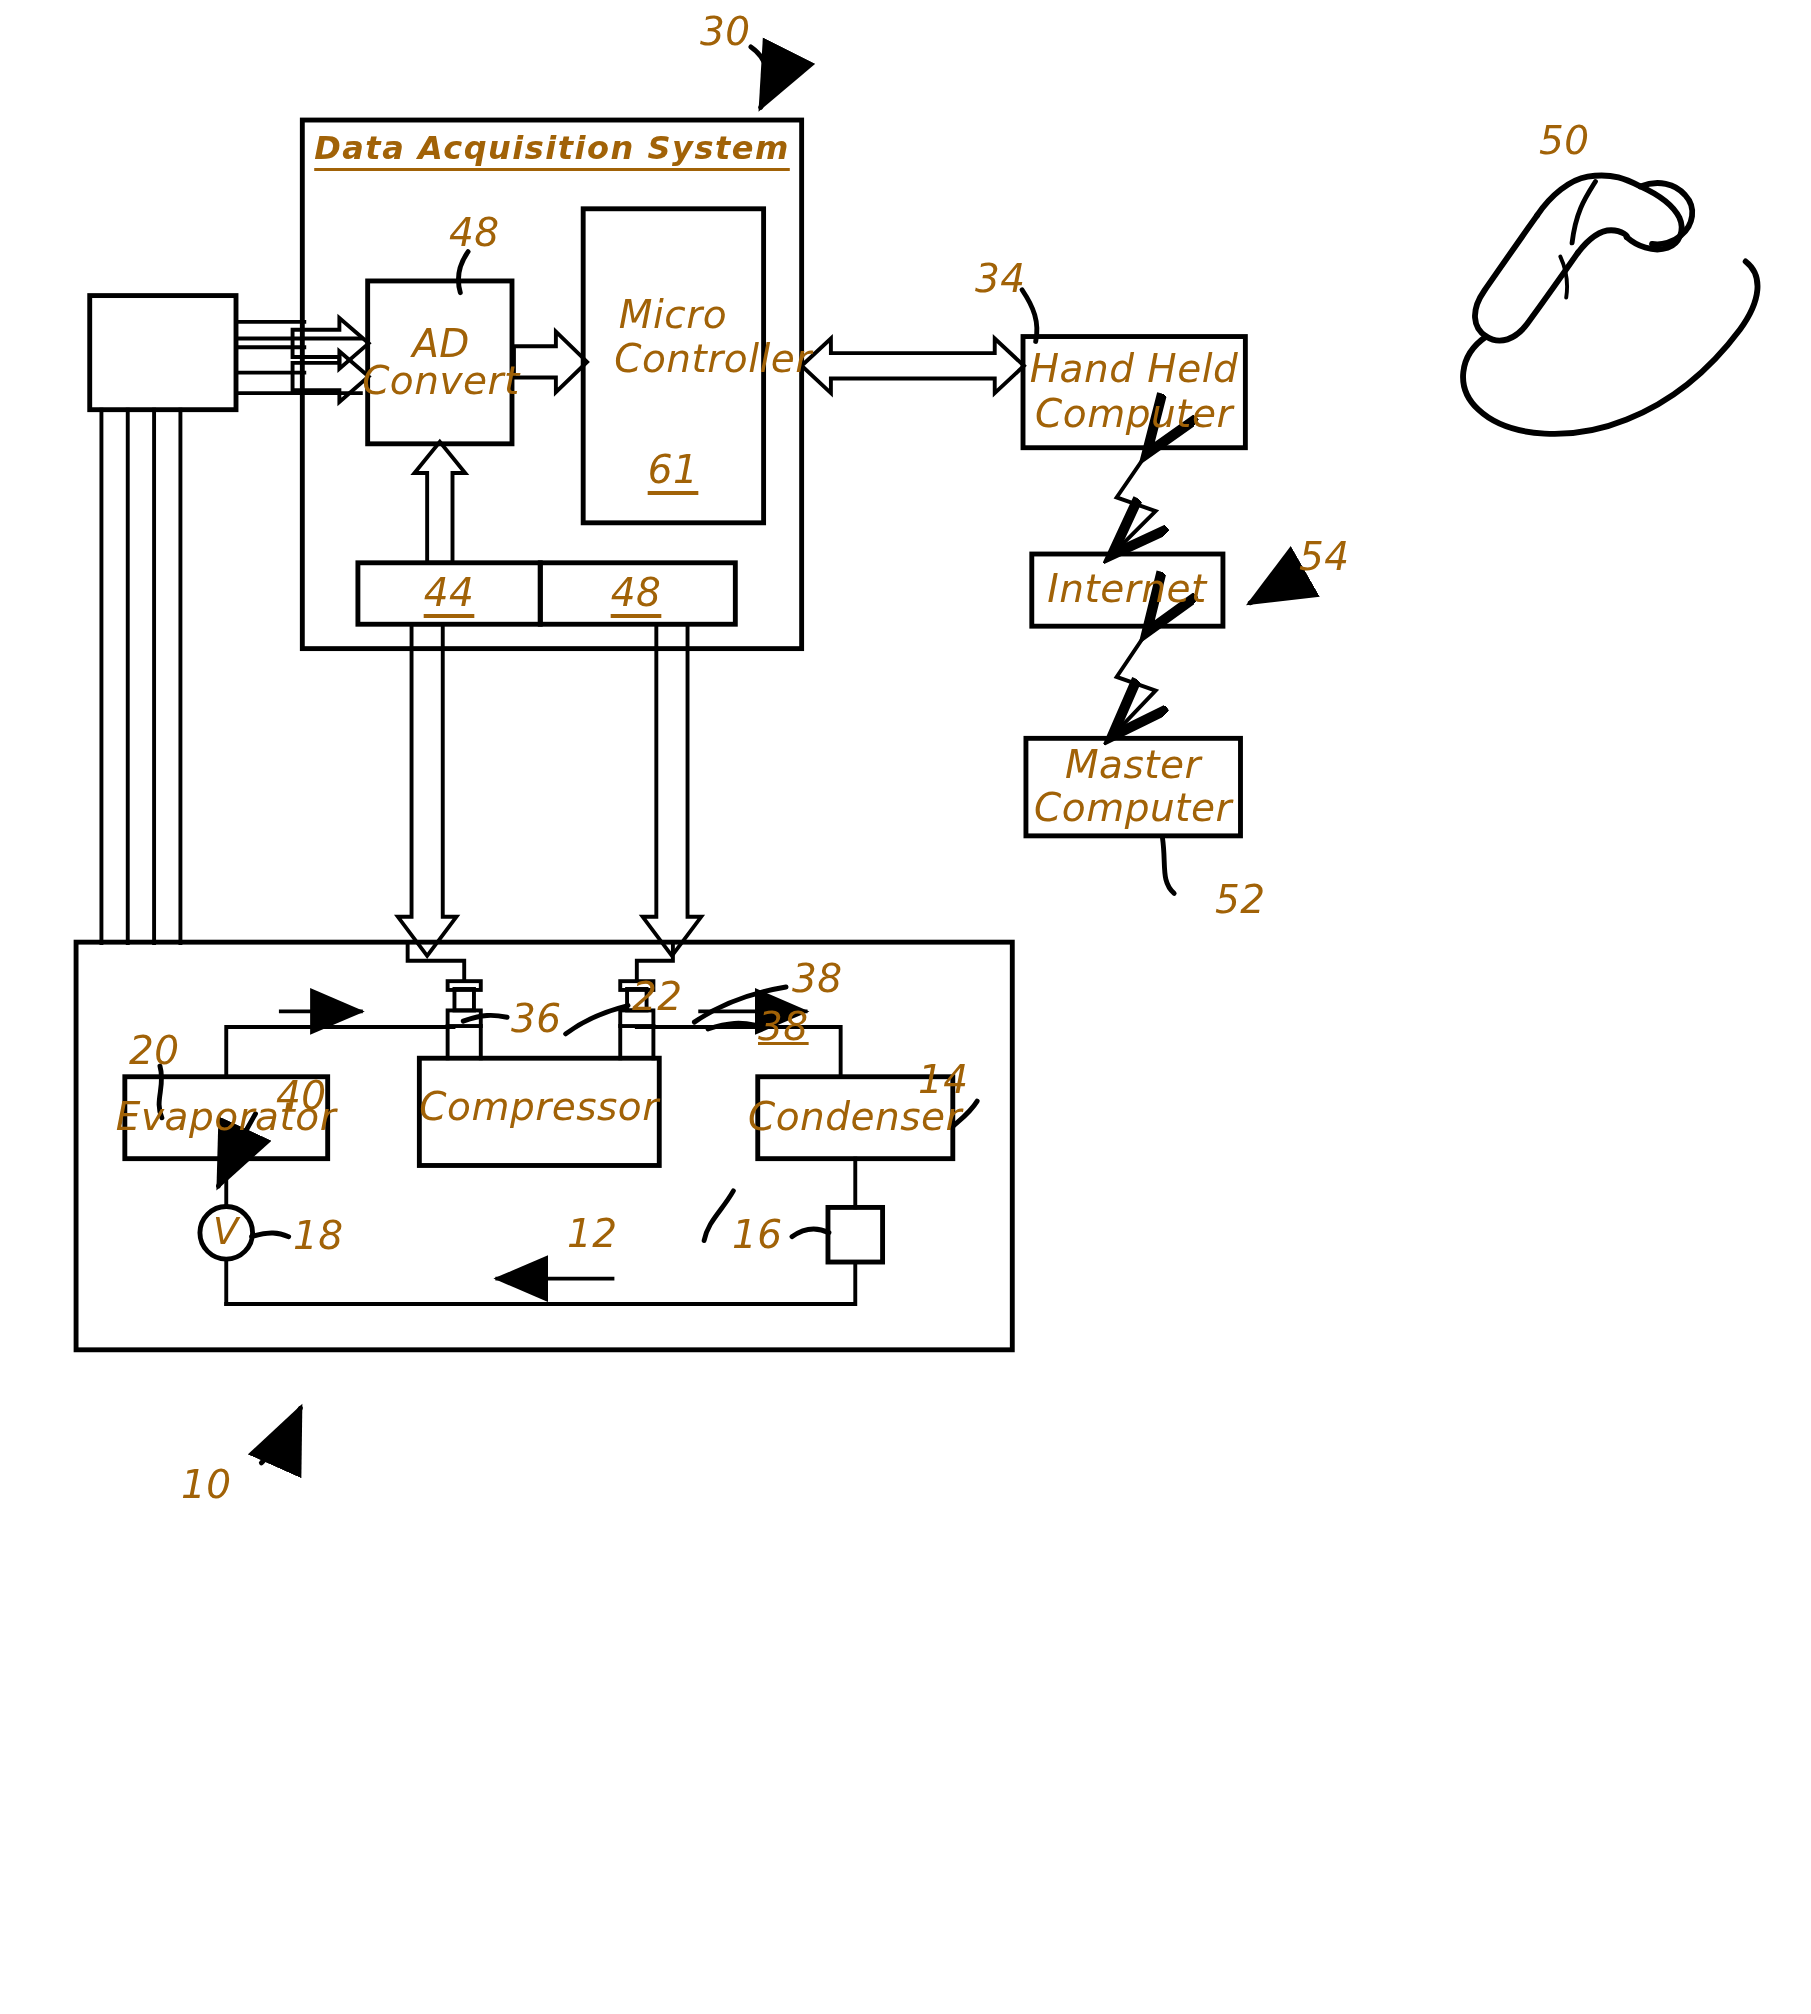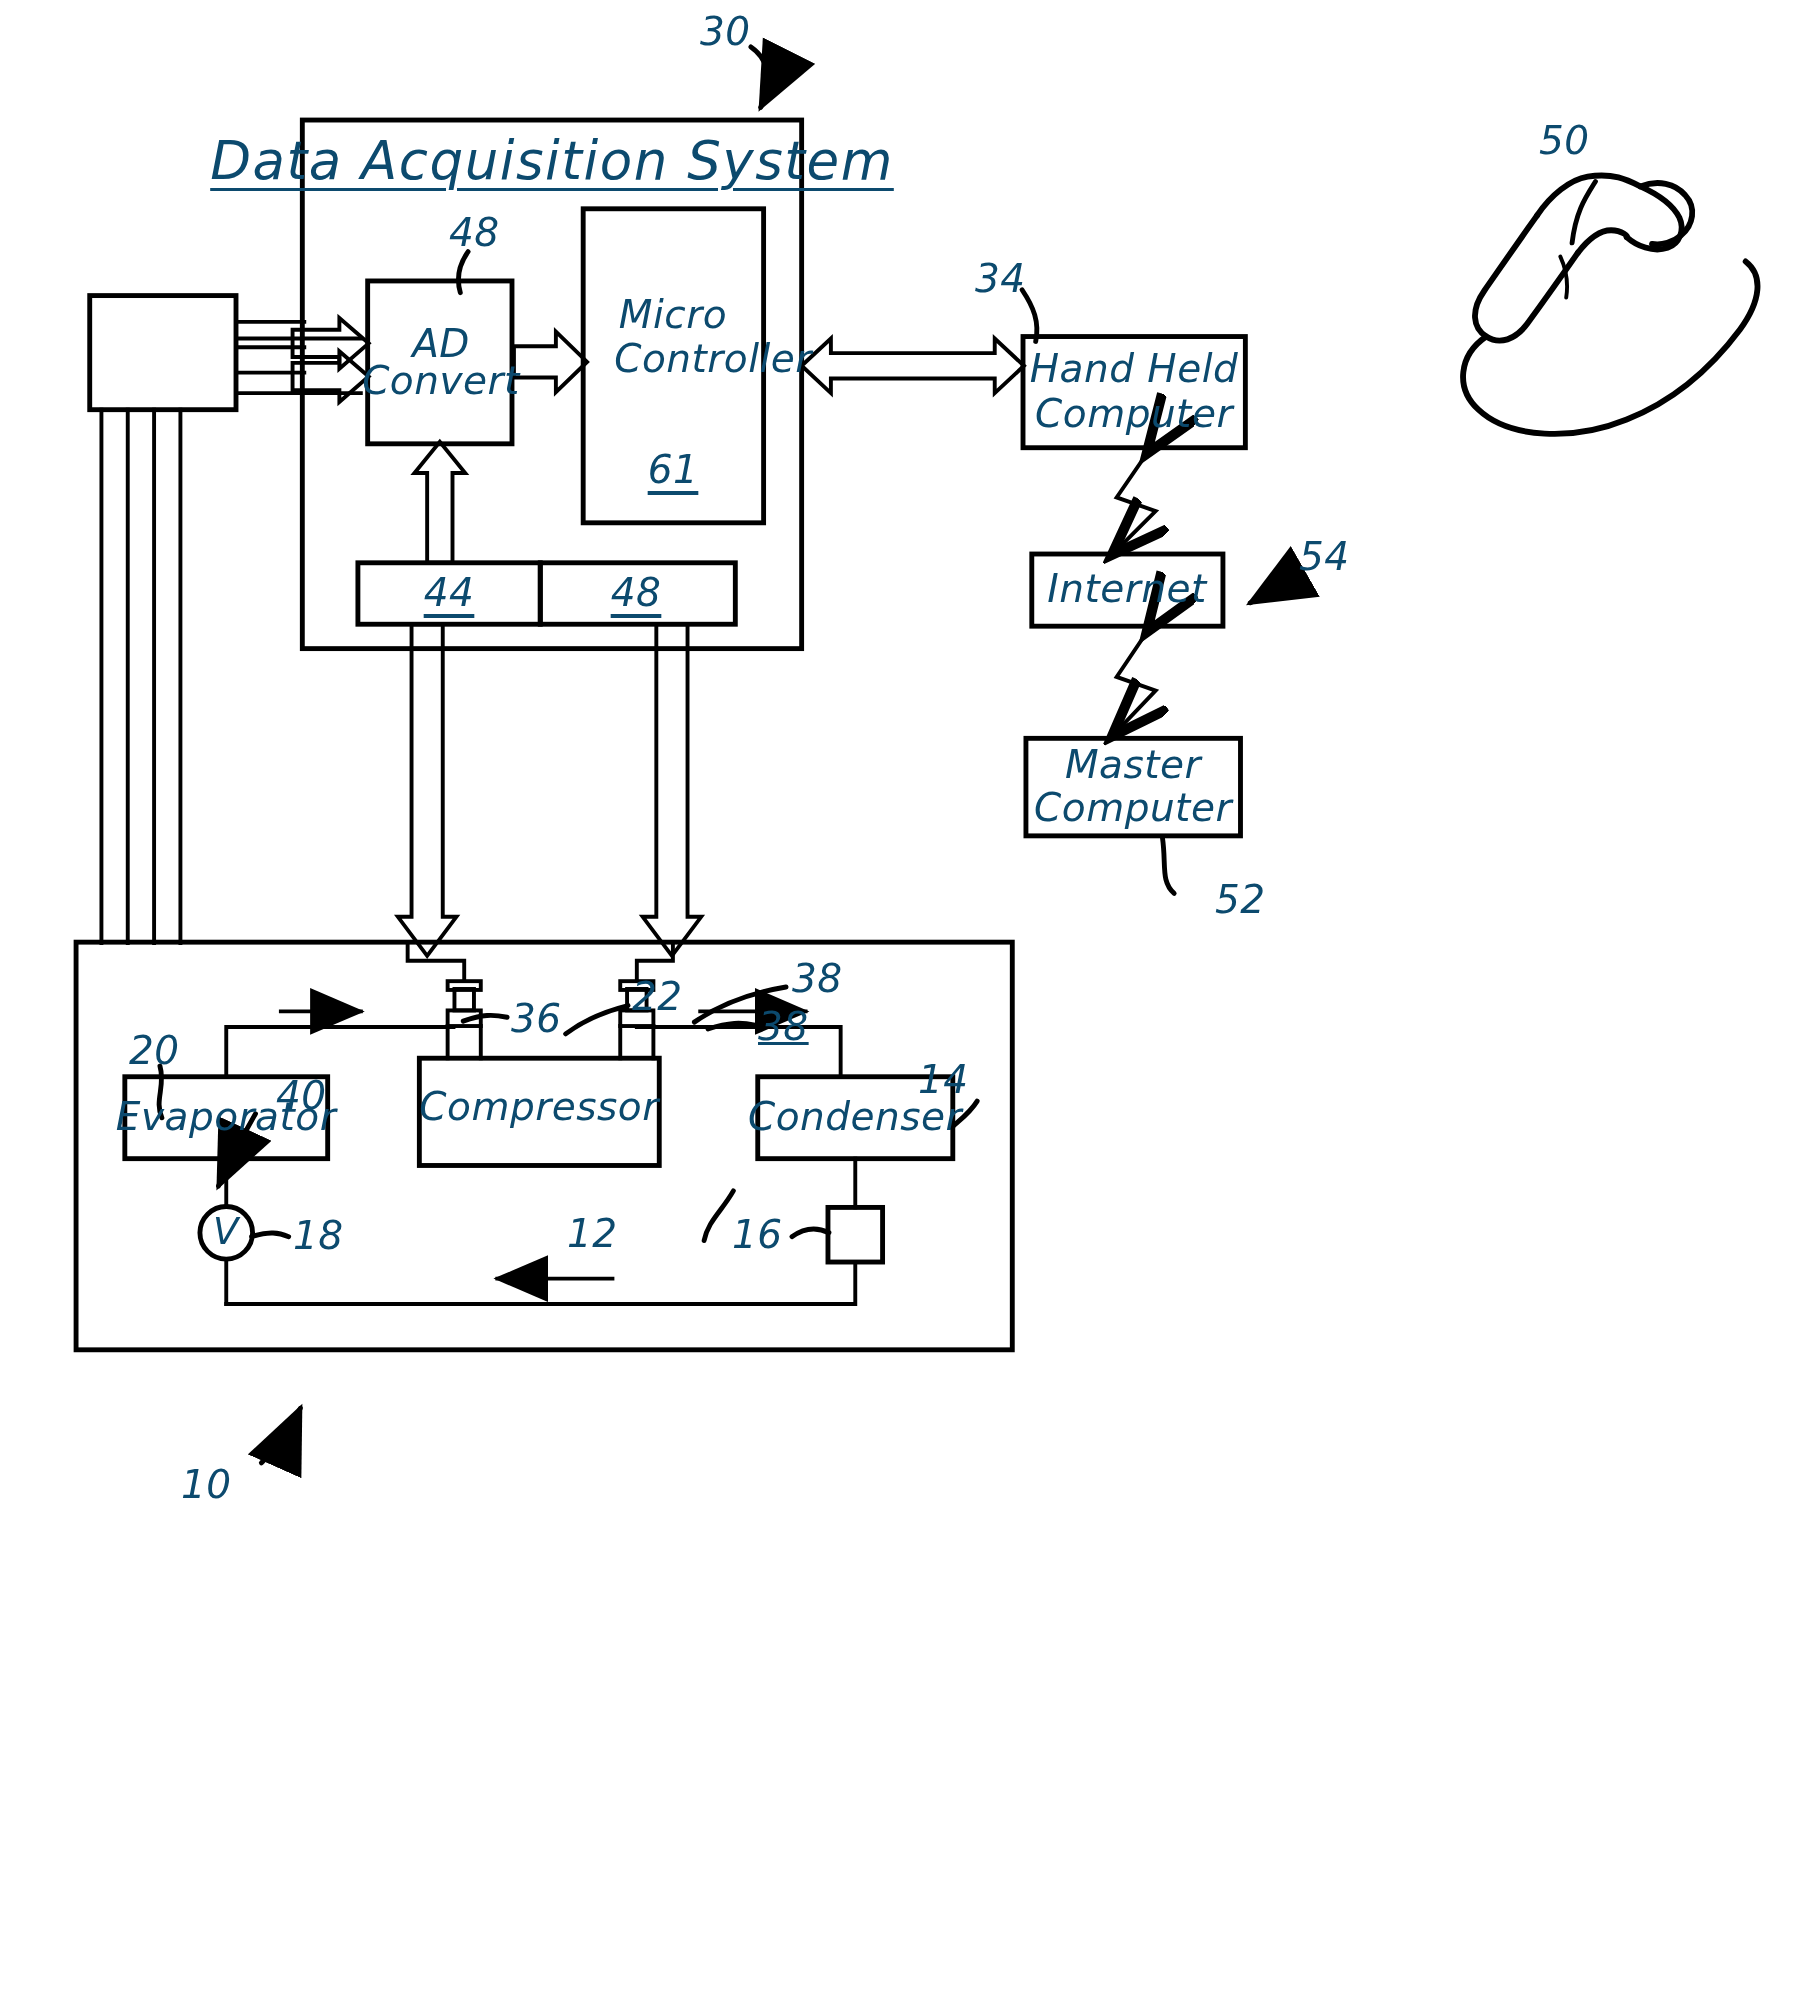--- a/index.html
+++ b/index.html
@@ -9,33 +9,34 @@
     background:#ffffff;
     font-family:"DejaVu Sans",sans-serif;
     overflow:hidden;
   }
   #svgroot{position:absolute;left:0;top:0;width:1811px;height:2015px;}
 
   .lbl{
     position:absolute;
     font-family:"DejaVu Sans",sans-serif;
     font-style:italic;
-    color:#0c4a6e;
+    color:#a16207;
     white-space:nowrap;
     line-height:1.12;
     letter-spacing:0.5px;
   }
   .ref{ font-size:39px; font-weight:500; font-style:italic; }
   .boxtext{ font-size:39px; text-align:center; }
   .title{
-    font-size:53px;
+    font-size:32px;
     text-decoration:underline;
     text-underline-offset:8.8px;
     text-decoration-thickness:2.9px;
     letter-spacing:1.5px;
+    font-weight:bold;
   }
   .und{ text-decoration:underline; text-underline-offset:7.8px; text-decoration-thickness:3.9px; }
   .ctr{ transform:translateX(-50%); text-align:center; }
 </style>
 </head>
 <body>
 
 <div id="page">
 
   <svg id="svgroot" viewBox="0 0 1857 2066">

